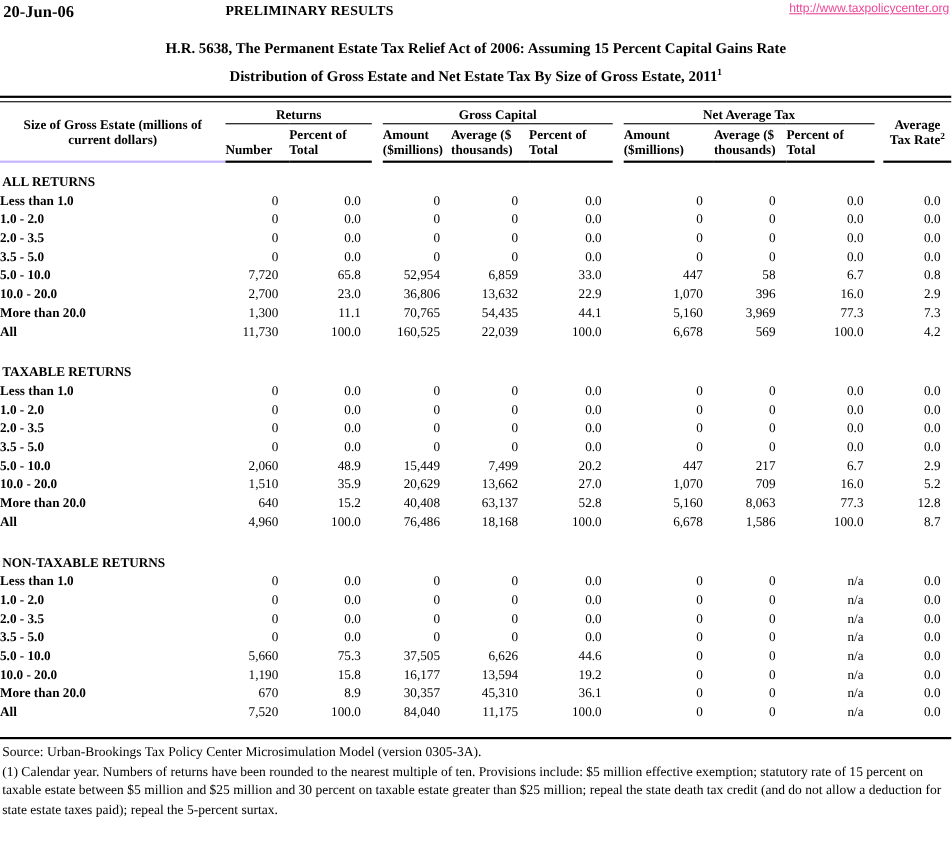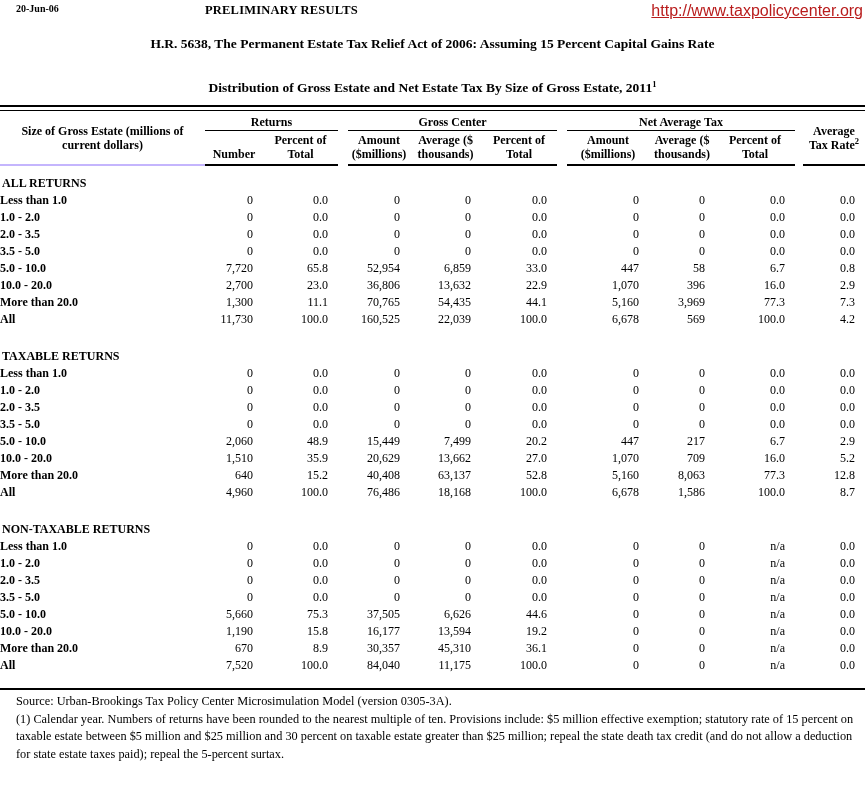--- a/index.html
+++ b/index.html
@@ -3,51 +3,51 @@
 <meta charset="utf-8">
 <style>
   html,body{margin:0;padding:0;background:#fff;}
   body{
     width:865px;height:788px;position:relative;
     font-family:"Liberation Serif",serif;color:#000;
     -webkit-font-smoothing:none;
   }
   
   .topbar{position:relative;height:24px;}
-  .date{position:absolute;left:16px;top:3px;font-weight:bold;font-size:10px;text-align:center;}
+  .date{position:absolute;left:3px;top:3px;font-weight:bold;font-size:15px;text-align:center;}
   .prelim{position:absolute;left:205px;top:3px;font-weight:bold;font-size:12.5px;letter-spacing:.2px;font-family:Liberation Serif, serif;}
   .url{position:absolute;right:2px;top:2px;font-family:"Liberation Sans",sans-serif;
-       font-size:16px;color:#b91c1c;text-decoration:underline;}
+       font-size:11px;color:#ec4899;text-decoration:underline;}
   
   .titleblock{text-align:center;font-weight:bold;}
   .t1{font-size:13px;margin-top:10px;}
   .t2{font-size:13.5px;margin-top:12px;font-family:Liberation Serif, serif;}
-  .t3{font-size:13.5px;margin-top:28px;}
+  .t3{font-size:13.5px;margin-top:10px;}
   sup{font-size:8.5px;vertical-align:super;line-height:0;}
   
   .double-rule{margin-top:9px;height:3px;border-top:2px solid #000;border-bottom:1px solid #000;}
   .bottom-rule{border-top:2px solid #000;margin-top:0;}
   
   table{border-collapse:collapse;table-layout:fixed;width:865px;font-size:12px;}
   th,td{padding:0;font-size:12px;}
   thead th{font-weight:bold;line-height:14px;}
   .size-th{vertical-align:middle;text-align:center;border-bottom:2px solid #c4b5fd;}
   .group-th{vertical-align:bottom;text-align:center;border-bottom:1px solid #000;padding-bottom:1px;height:18px;}
-  .sub-th{vertical-align:bottom;text-align:center;border-bottom:2px solid #000;padding:2px 0 3px 0;}
+  .sub-th{vertical-align:bottom;text-align:left;border-bottom:2px solid #000;padding:2px 0 3px 0;}
   .rate-th{vertical-align:middle;text-align:center;border-bottom:2px solid #000;}
   .spacer-th{border:none;}
   tbody td{height:17px;}
   td.val{text-align:right;padding-right:10px;white-space:nowrap;}
   td.rowlabel{font-weight:bold;text-align:left;padding-right:62px;white-space:nowrap;}
   td.section-label{font-weight:bold;text-align:left;padding-left:2px;white-space:nowrap;}
   tr.gap-row td{height:20px;}
   tr.gap-row.first td{height:9px;}
   tr.gap-row.end td{height:14px;}
   
-  .footnotes{margin-top:3px;font-size:12.3px;line-height:17.5px;padding-left:16px;padding-right:2px;}
+  .footnotes{margin-top:3px;font-size:12.3px;line-height:17.5px;padding-left:2px;padding-right:2px;}
   .footnotes p{margin:0;}
 </style>
 </head>
 <body>
 
 <div class="topbar">
   <span class="date">20-Jun-06</span>
   <span class="prelim">PRELIMINARY RESULTS</span>
   <a class="url" href="#">http://www.taxpolicycenter.org</a>
 </div>
@@ -76,21 +76,21 @@
     <col style="width:62px">
   </colgroup>
   <thead>
     <tr>
       <th rowspan="2" class="size-th">
         <div>Size of Gross Estate (millions of</div>
         <div>current dollars)</div>
       </th>
       <th colspan="2" class="group-th">Returns</th>
       <th rowspan="2" class="spacer-th"></th>
-      <th colspan="3" class="group-th">Gross Center</th>
+      <th colspan="3" class="group-th">Gross Capital</th>
       <th rowspan="2" class="spacer-th"></th>
       <th colspan="3" class="group-th">Net Average Tax</th>
       <th rowspan="2" class="spacer-th"></th>
       <th rowspan="2" class="rate-th">
         <div>Average</div>
         <div><span>Tax Rate</span><sup>2</sup></div>
       </th>
     </tr>
     <tr>
       <th class="sub-th">Number</th>

